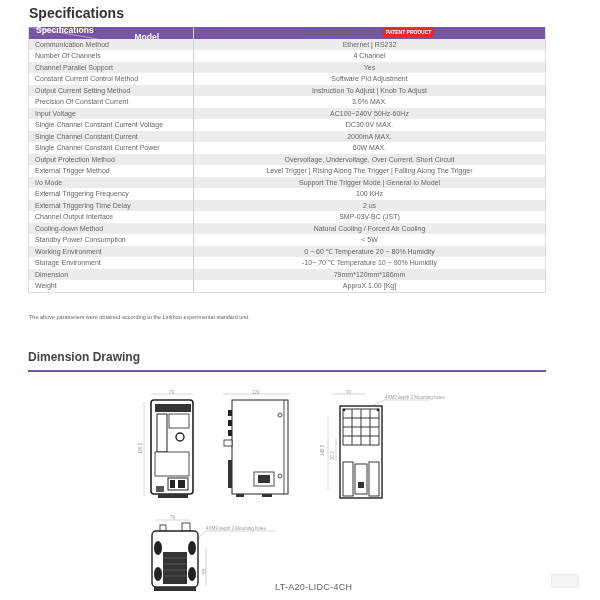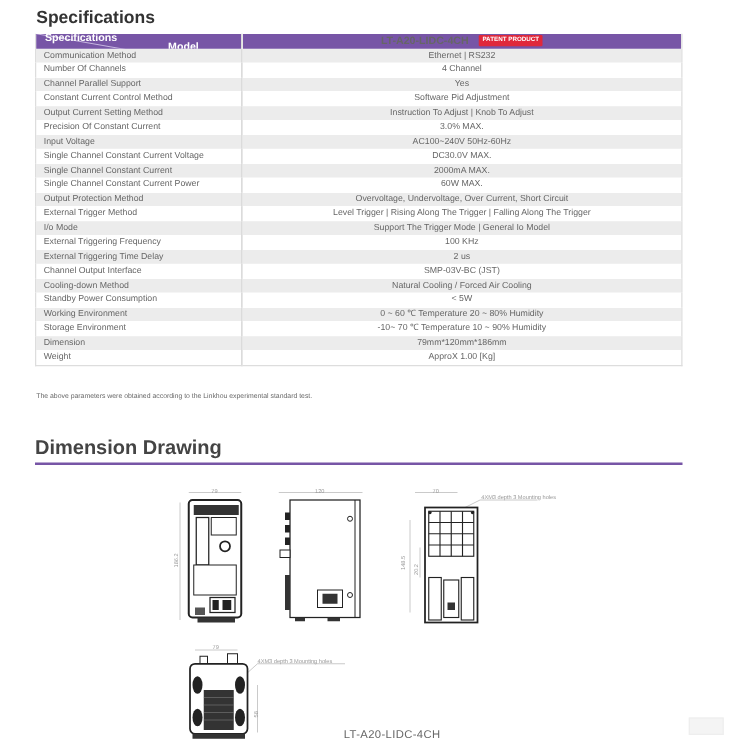--- a/index.html
+++ b/index.html
@@ -13,21 +13,21 @@
   table.spec tr.row:nth-child(even) td{background:#ececec;}
   table.spec tr.last td{border-bottom:1px solid #ddd;}
   .hdr td{background:#7755a6;color:#fff;height:31px;position:relative;}
   .hdr td.k{padding:0;position:relative;border-right:1px solid #b9a5d6;}
   .hdr .model{position:absolute;right:34px;top:5px;font-size:8.5px;font-weight:bold;color:#fff;}
   .hdr .specs{position:absolute;left:7px;bottom:2px;font-size:8.5px;font-weight:bold;color:#fff;}
   .hdr svg{position:absolute;left:0;top:0;}
   .hdr td.v{text-align:center;font-size:8.5px;font-weight:bold;}
   .badge{display:inline-block;background:#e0283b;color:#fff;font-size:5px;padding:1px 3px;margin-left:8px;vertical-align:middle;line-height:7px;border-radius:1px;}
   .note{position:absolute;left:29px;top:314px;font-size:5.5px;color:#666;}
-  .h2{position:absolute;left:28px;top:350px;font-size:16px;font-weight:bold;color:#444;}
+  .h2{position:absolute;left:28px;top:350px;font-size:12px;font-weight:bold;color:#444;}
   .rule{position:absolute;left:28px;top:370px;width:518px;height:2px;background:#7755a6;}
   .drw{position:absolute;}
   .caption{position:absolute;left:275px;top:582px;font-size:9px;color:#666;letter-spacing:0.3px;}
   .wm{position:absolute;left:551px;top:574px;width:26px;height:12px;background:#f4f4f4;border:1px solid #eee;}
   .dimtxt{font-family:"Liberation Sans",sans-serif;font-size:4.5px;fill:#999;}
 </style>
 </head>
 <body>
 
 <div class="h1">Specifications</div>

